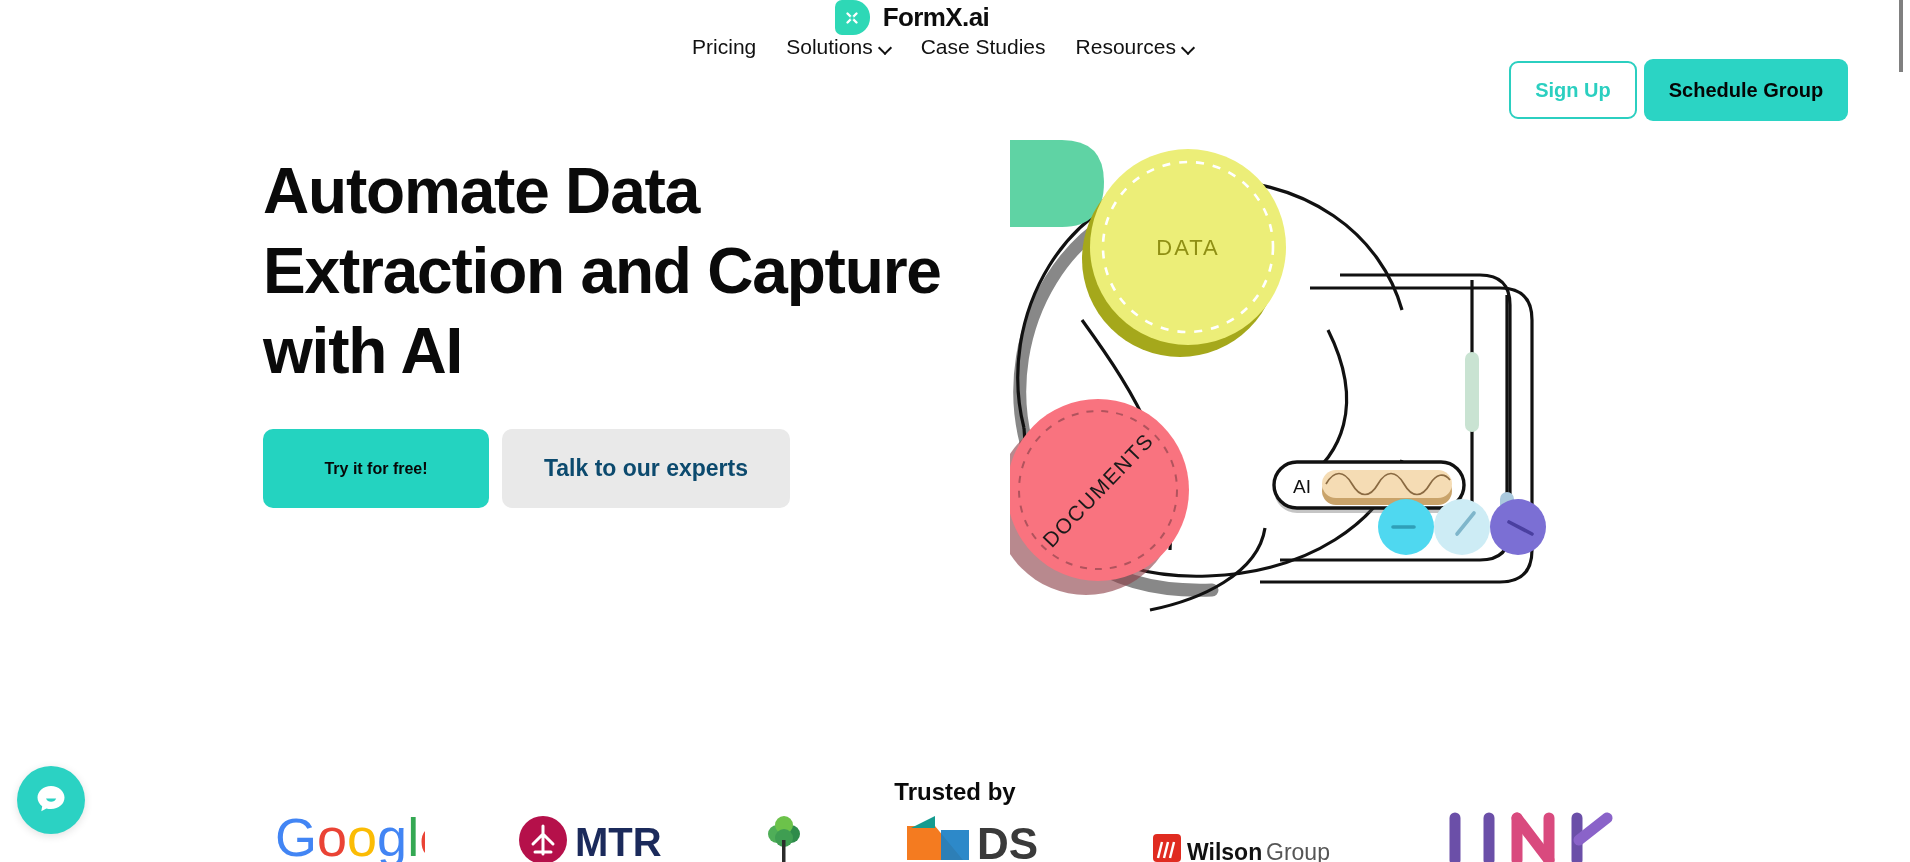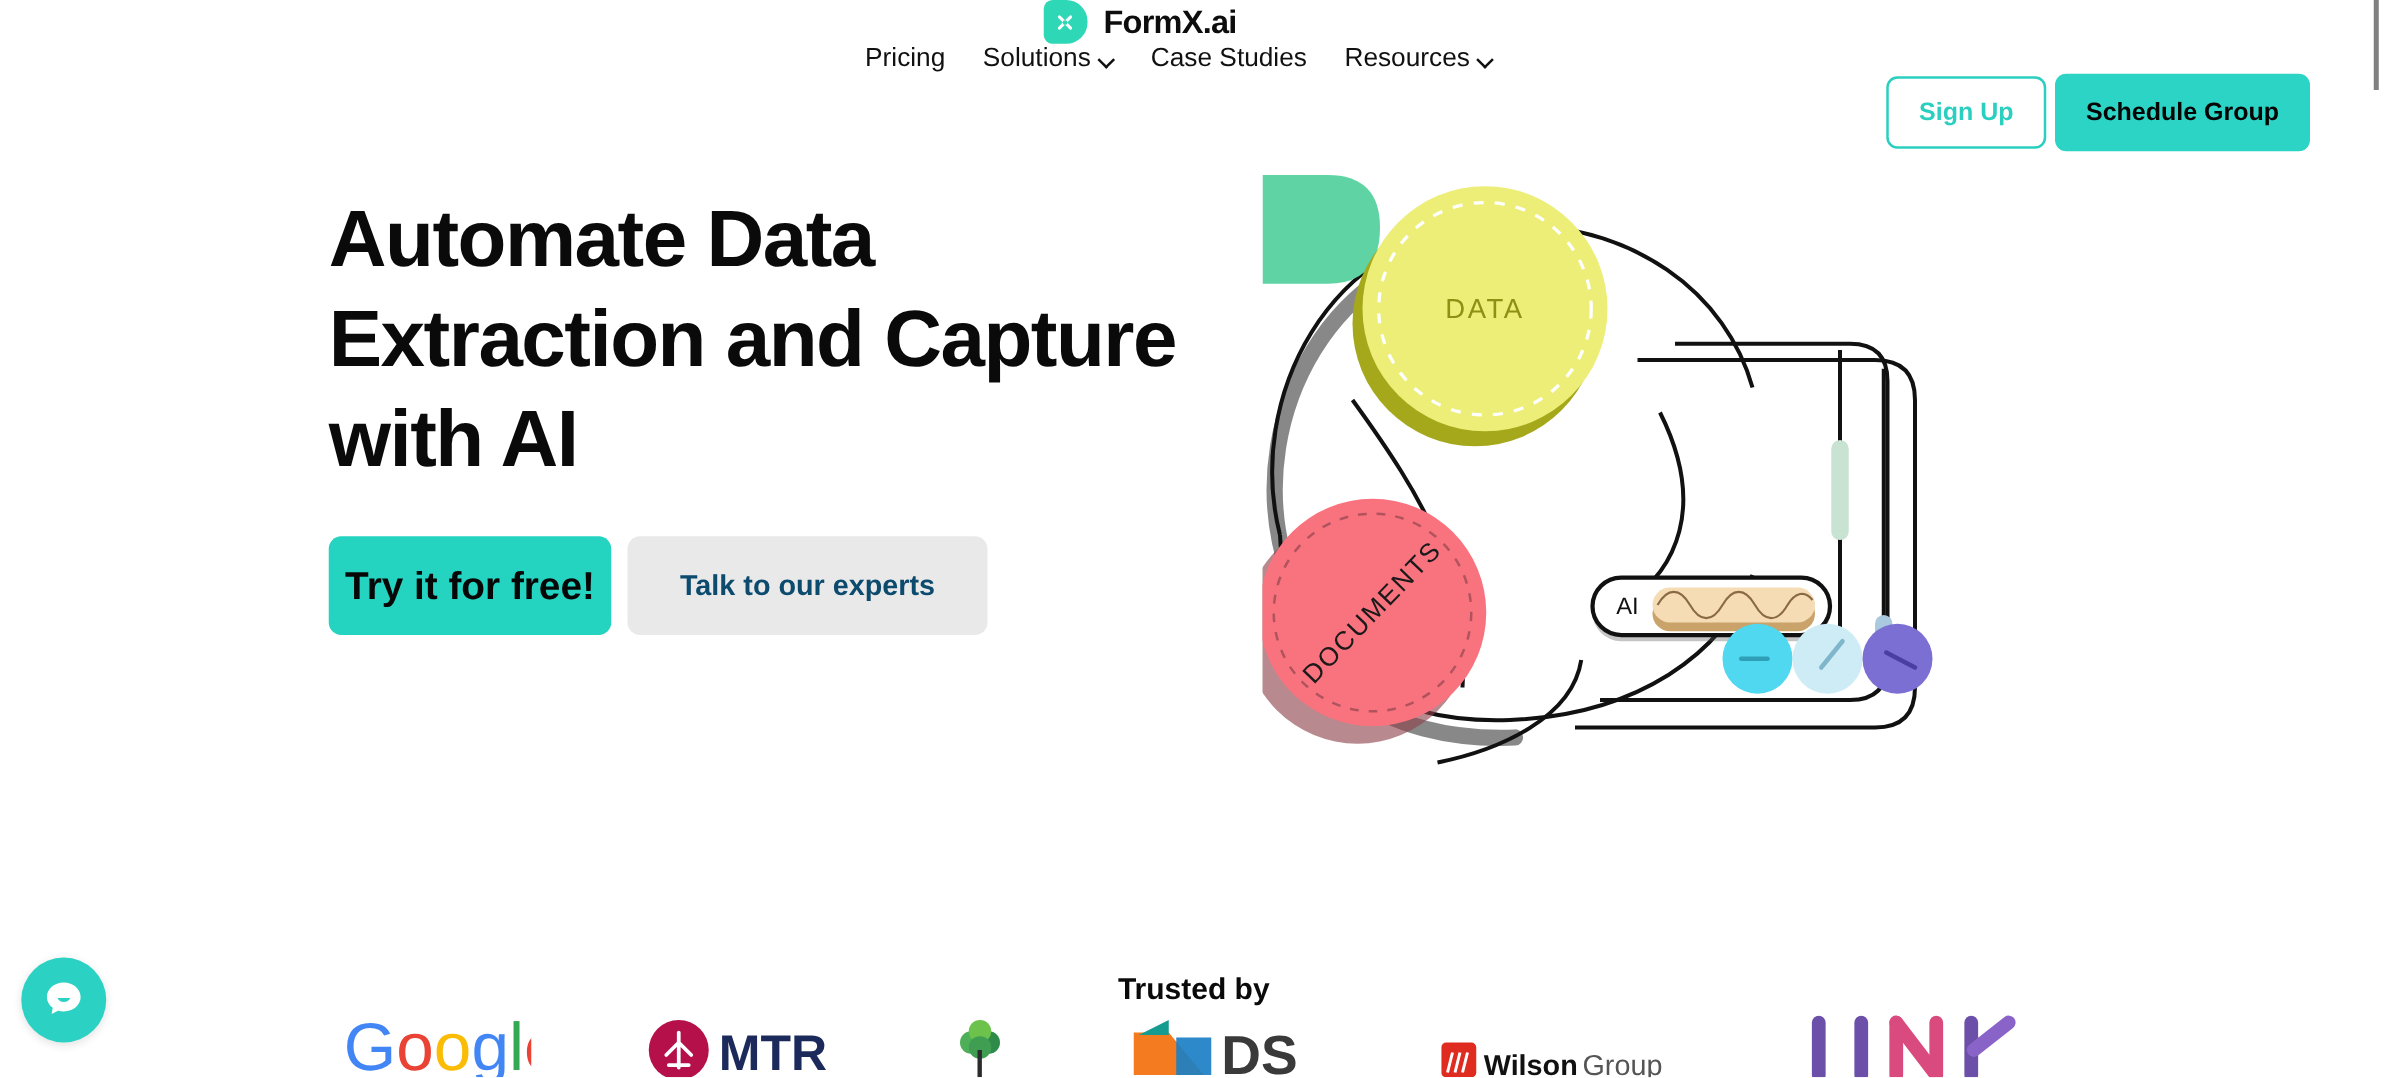--- a/index.html
+++ b/index.html
@@ -149,21 +149,21 @@
     margin-top: 38px;
     display: flex;
     gap: 13px;
   }
   .btn-try {
     width: 226px; height: 79px;
     background: #24d3c0;
     border: none;
     border-radius: 10px;
     color: #070707;
-    font-size: 31px;
+    font-size: 16px;
     font-weight: bold;
     cursor: pointer;
     font-family: "Liberation Sans", sans-serif;
   }
   .btn-talk {
     width: 288px; height: 79px;
     background: #e9e9e9;
     border: none;
     border-radius: 10px;
     color: #0c4a6e;

